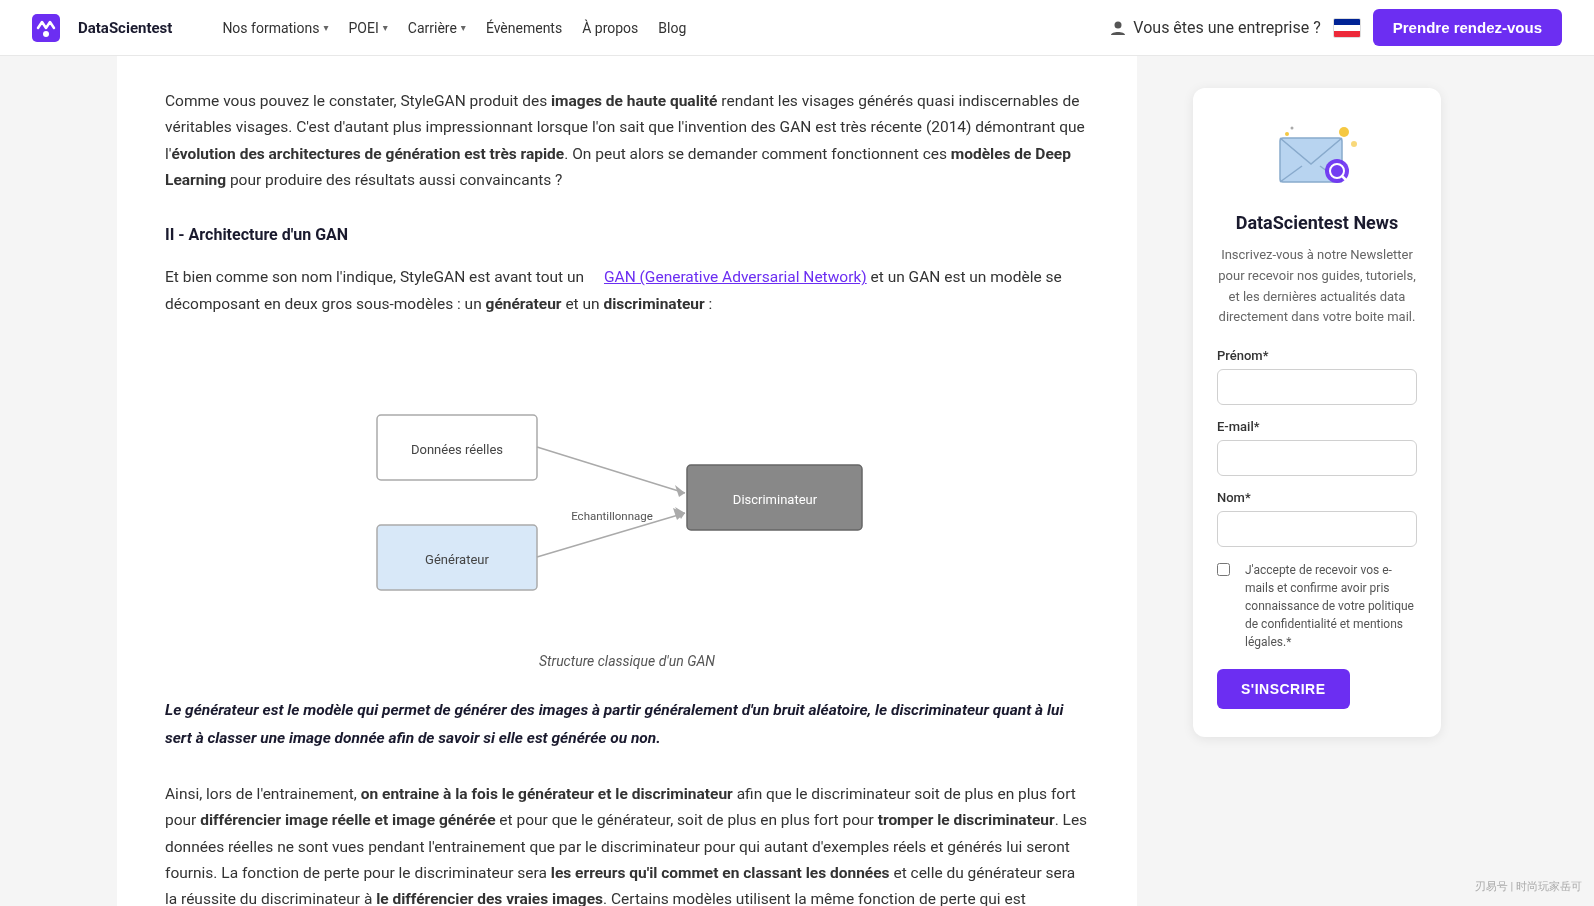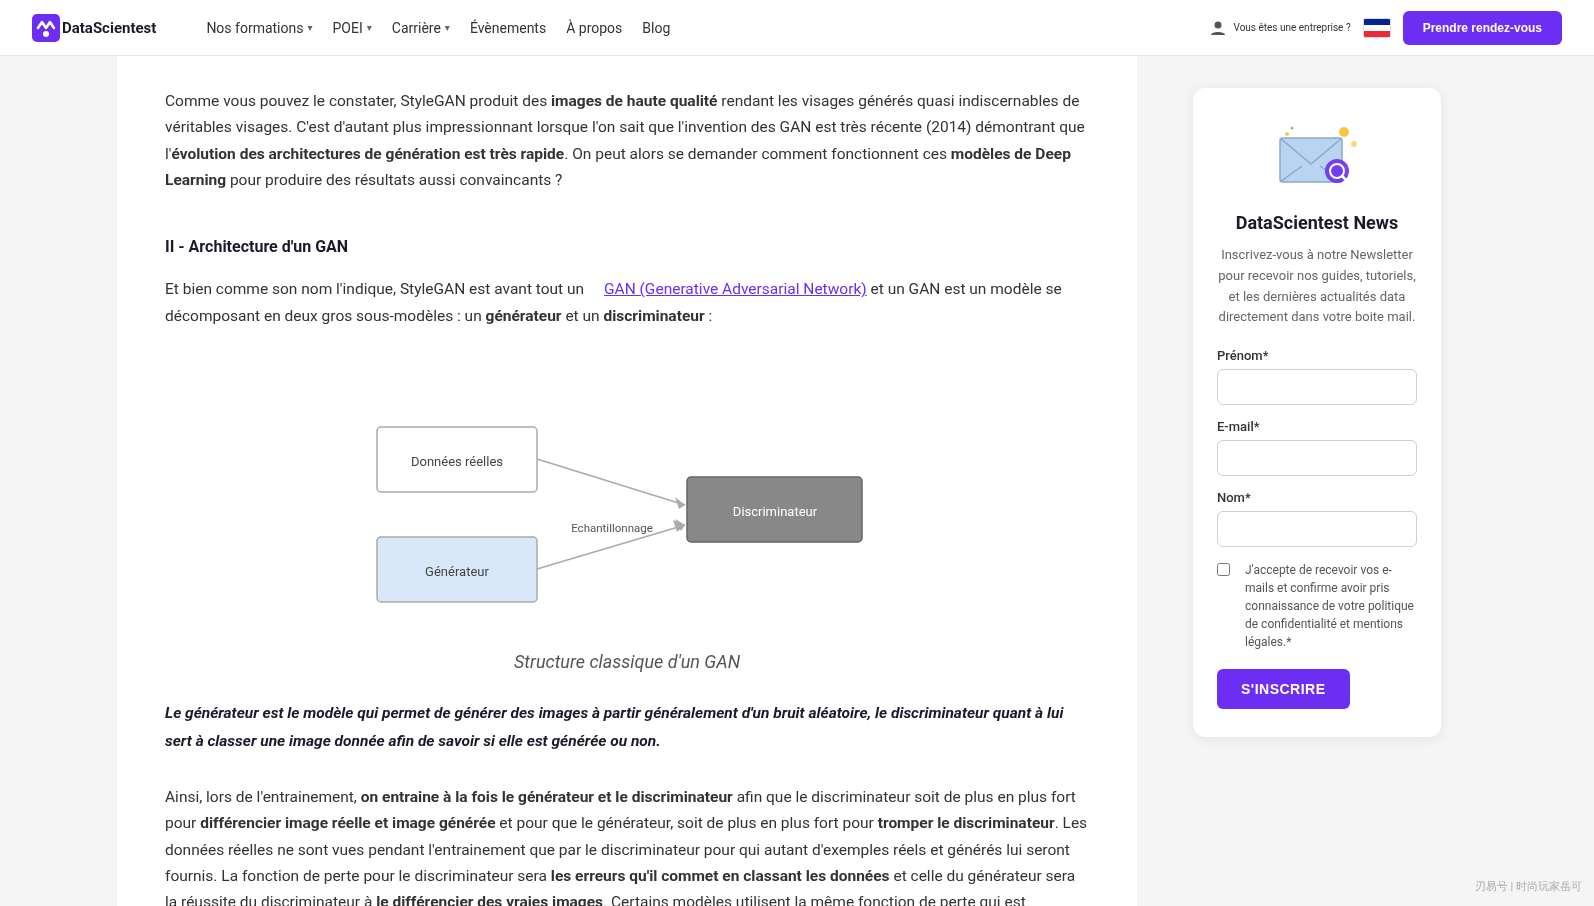--- a/index.html
+++ b/index.html
@@ -19,21 +19,21 @@
       height: 56px;
       display: flex;
       align-items: center;
       padding: 0 32px;
       z-index: 100;
       gap: 0;
     }
     .nav-logo {
       display: flex;
       align-items: center;
-      gap: 2px;
+      gap: 18px;
       margin-right: 40px;
       text-decoration: none;
     }
     .nav-logo-icon {
       width: 28px;
       height: 28px;
     }
     .nav-logo-text {
       font-size: 15px;
       font-weight: 700;
@@ -62,21 +62,21 @@
     }
     .nav-right {
       display: flex;
       align-items: center;
       gap: 12px;
     }
     .nav-enterprise {
       display: flex;
       align-items: center;
       gap: 6px;
-      font-size: 10px;
+      font-size: 16px;
       color: #333;
       cursor: pointer;
     }
     .nav-flag {
       width: 28px;
       height: 20px;
       border-radius: 2px;
       overflow: hidden;
       display: flex;
       flex-direction: column;
@@ -84,21 +84,21 @@
     }
     .flag-blue { background: #002395; flex: 1; }
     .flag-white { background: #fff; flex: 1; }
     .flag-red { background: #ED2939; flex: 1; }
     .nav-cta {
       background: #6c2ef2;
       color: #fff;
       border: none;
       border-radius: 6px;
       padding: 10px 20px;
-      font-size: 12px;
+      font-size: 15px;
       font-weight: 600;
       cursor: pointer;
       white-space: nowrap;
     }
 
     
     .page-wrapper {
       margin-top: 56px;
       display: flex;
       max-width: 1400px;
@@ -116,21 +116,21 @@
       padding: 32px 0;
       background: #fff;
       padding: 32px 48px;
       max-width: 1020px;
     }
 
     .intro-text {
       font-size: 15.5px;
       line-height: 1.7;
       color: #333;
-      margin-bottom: 44px;
+      margin-bottom: 32px;
     }
 
     .section-title {
       font-size: 16px;
       font-weight: 700;
       color: #1a1a2e;
       margin-bottom: 20px;
     }
 
     .body-text {
@@ -151,24 +151,24 @@
       display: flex;
       flex-direction: column;
       align-items: center;
       margin: 28px 0;
     }
     .diagram-svg-wrap {
       background: #fff;
       padding: 20px;
     }
     .diagram-caption {
-      font-size: 18px;
+      font-size: 14px;
       color: #555;
       font-style: italic;
-      margin-top: 10px;
+      margin-top: 24px;
       text-align: center;
     }
 
     
     .blockquote-bold {
       font-size: 15.5px;
       line-height: 1.8;
       font-weight: 700;
       font-style: italic;
       color: #1a1a2e;

